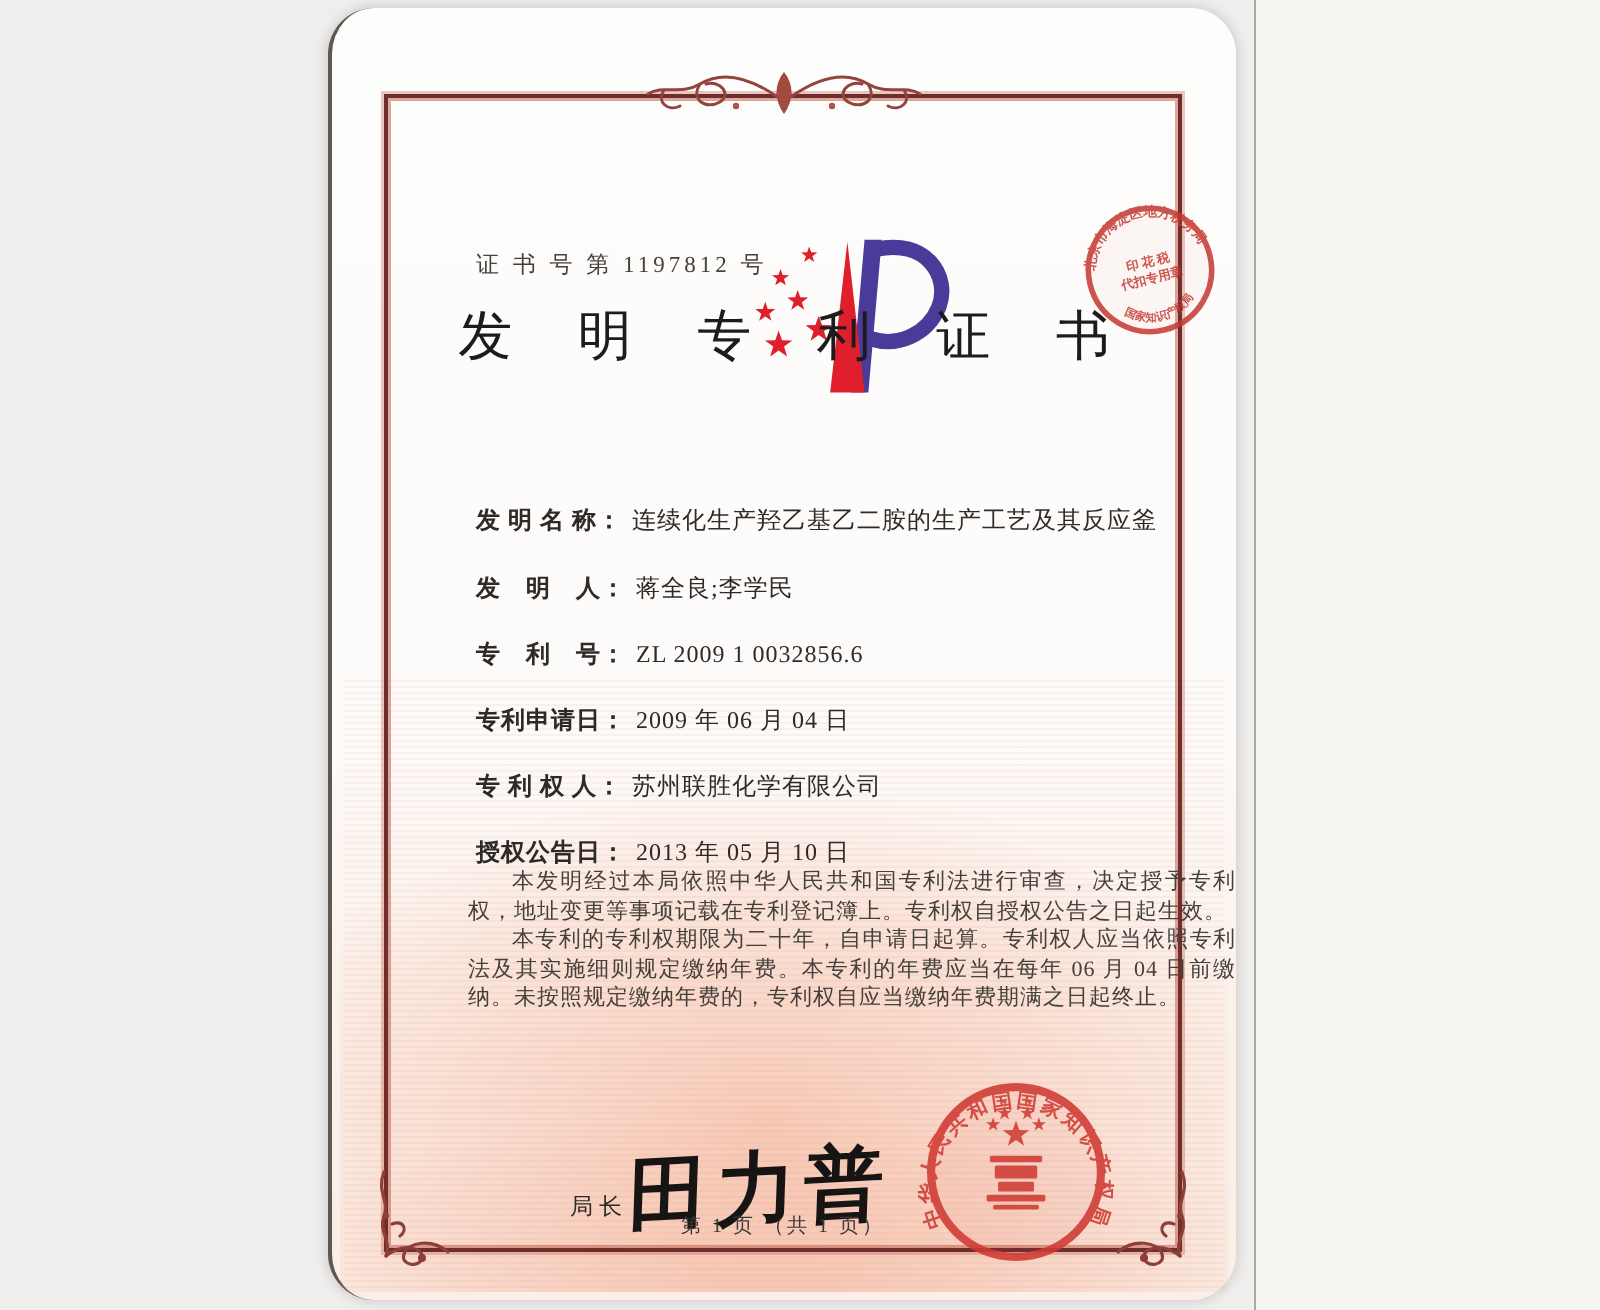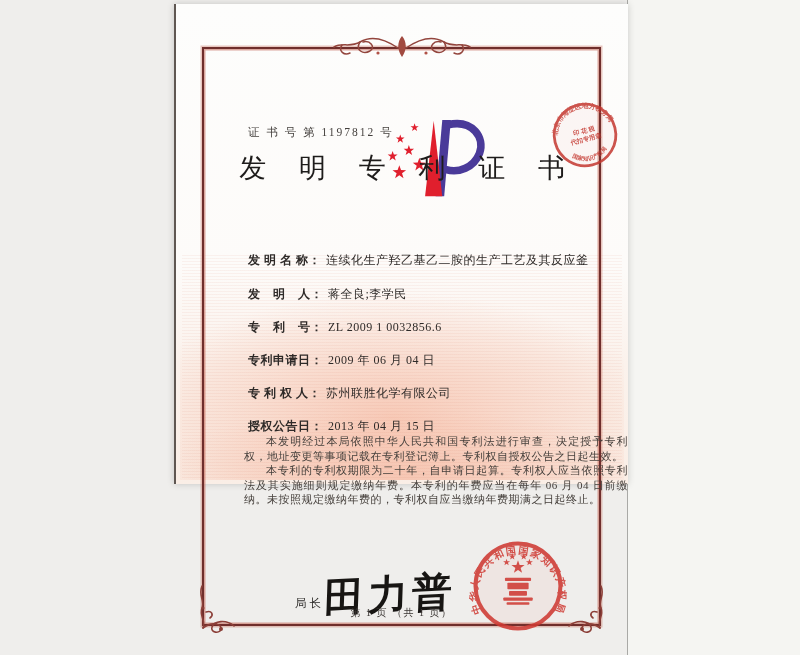--- a/index.html
+++ b/index.html
@@ -7,24 +7,25 @@
     width:800px;height:655px;position:relative;overflow:hidden;
     background:#efeeec;
     font-family:"Liberation Serif","DejaVu Serif",serif;
   }
   .bg-right{
     position:absolute;left:627px;top:0;width:173px;height:655px;
     background:#f5f5f2;border-left:1px solid #a9a9a6;
   }
   
   .paper{
-    position:absolute;left:174px;top:4px;width:452px;height:480px;
+    position:absolute;left:164px;top:4px;width:452px;height:646px;
     background:linear-gradient(180deg,#fdfdfc 0%,#fdfbf9 55%,#fbf2ec 75%,#faeee6 100%);
     border-left:2px solid #5f5752;
     box-shadow:0 0 7px rgba(0,0,0,0.18);
+    border-radius:23px;
   }
   .warm-tint{
     position:absolute;left:4px;right:4px;top:40%;bottom:4px;pointer-events:none;
     background:
       radial-gradient(ellipse 75% 55% at 48% 78%, rgba(244,165,135,0.50), rgba(244,165,135,0.15) 60%, rgba(244,165,135,0) 80%),
       radial-gradient(ellipse 90% 35% at 50% 100%, rgba(240,150,118,0.30), rgba(240,150,118,0) 70%);
   }
   .wave-lines{
     position:absolute;left:6px;right:6px;top:52%;bottom:6px;pointer-events:none;opacity:.5;
     background:repeating-linear-gradient(0deg, rgba(214,120,96,0.16) 0 1px, rgba(255,255,255,0) 1px 3px);
@@ -167,21 +168,21 @@
     <div class="field-row" style="top:270px">
       <span class="lbl">专　利　号：</span><span class="val">ZL 2009 1 0032856.6</span>
     </div>
     <div class="field-row" style="top:303px">
       <span class="lbl">专利申请日：</span><span class="val">2009 年 06 月 04 日</span>
     </div>
     <div class="field-row" style="top:336px">
       <span class="lbl">专 利 权 人：</span><span class="val">苏州联胜化学有限公司</span>
     </div>
     <div class="field-row" style="top:369px">
-      <span class="lbl">授权公告日：</span><span class="val">2013 年 04 月 15 日</span>
+      <span class="lbl">授权公告日：</span><span class="val">2013 年 05 月 10 日</span>
     </div>
 
     <div class="body-text">
       <p>本发明经过本局依照中华人民共和国专利法进行审查，决定授予专利权，地址变更等事项记载在专利登记簿上。专利权自授权公告之日起生效。</p>
       <p>本专利的专利权期限为二十年，自申请日起算。专利权人应当依照专利法及其实施细则规定缴纳年费。本专利的年费应当在每年 06 月 04 日前缴纳。未按照规定缴纳年费的，专利权自应当缴纳年费期满之日起终止。</p>
     </div>
 
     <div class="signer">局长</div>
     <div class="signature">田力普</div>
 

